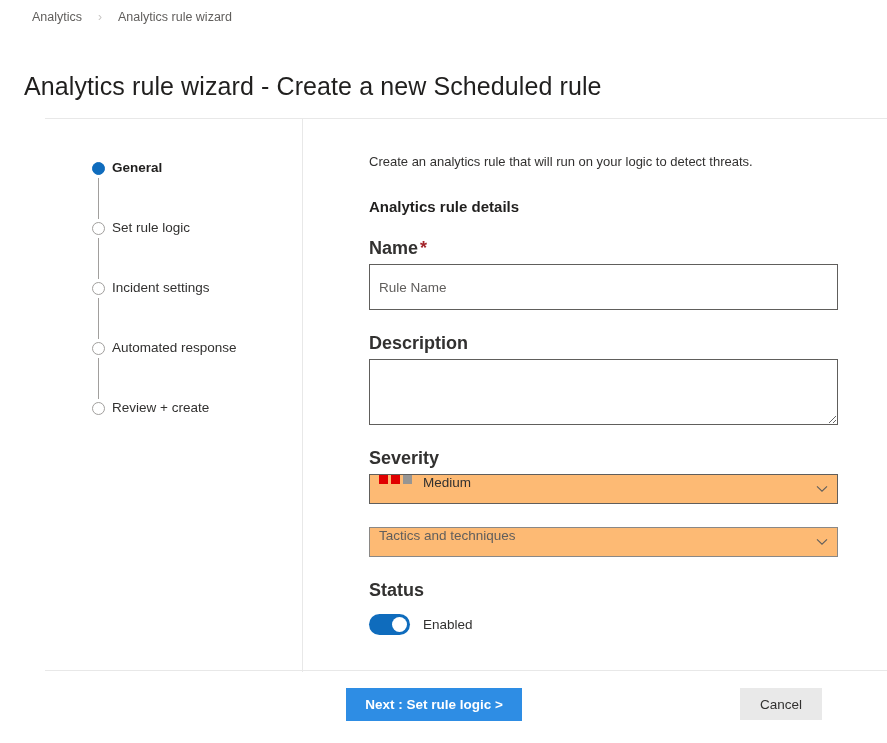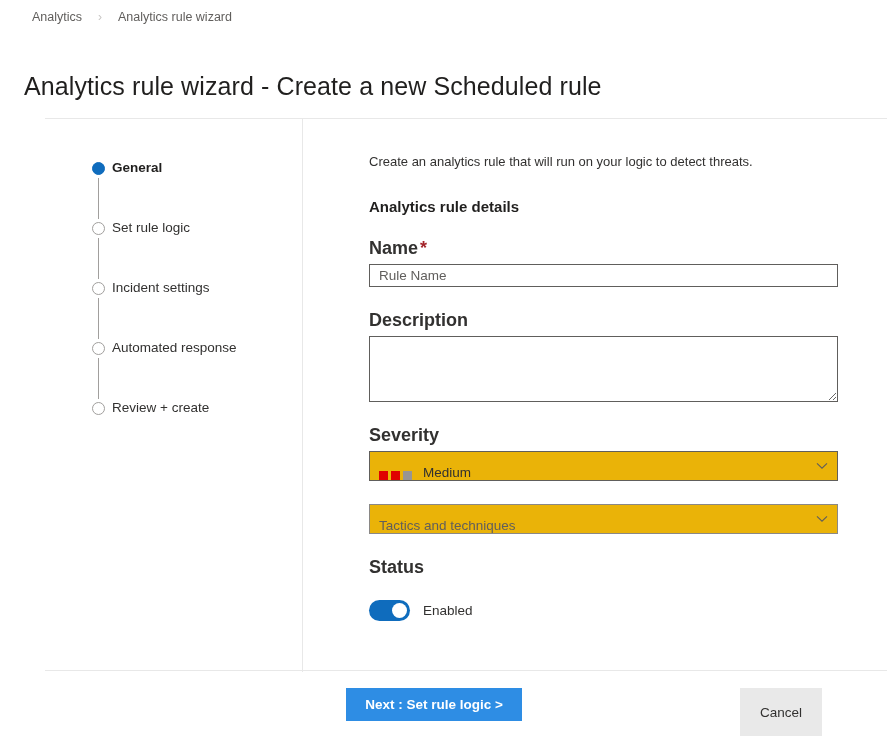--- a/index.html
+++ b/index.html
@@ -77,78 +77,78 @@
     margin: 27px 0 8px 0;
   }
   .field { margin-top: 23px; width: 469px; }
   .field-label {
     font-size: 18px; font-weight: 700; color: #323130;
     margin-bottom: 5px; display: block;
   }
   .req { color: #a4262c; font-weight: 700; margin-left: 2px; }
 
   .text-input {
-    width: 469px; height: 23px;
+    width: 469px; height: 46px;
     border: 1px solid #605e5c; background: #fff;
     font-family: "Liberation Sans", sans-serif;
     font-size: 13.5px; color: #323130;
     padding: 0 9px; outline: none; border-radius: 0;
   }
   .text-input::placeholder { color: #605e5c; opacity: 1; }
 
   .textarea {
     width: 469px; height: 66px;
     border: 1px solid #605e5c; background: #fff;
     font-family: "Liberation Sans", sans-serif;
     font-size: 13.5px; color: #323130;
     padding: 6px 9px; outline: none; resize: vertical;
     display: block; border-radius: 0;
   }
 
   
   .select {
     position: relative; width: 469px; height: 30px;
-    border: 1px solid #605e5c; background: #eab308;
-    display: flex; align-items: flex-end; padding: 0 9px;
+    border: 1px solid #605e5c; background: #fdba74;
+    display: flex; align-items: flex-start; padding: 0 9px;
     cursor: pointer;
   }
   .select.muted { border-color: #8a8886; }
   .select-text { font-size: 13.5px; color: #323130; }
   .select.muted .select-text { color: #605e5c; }
   .sev-squares { display: flex; gap: 3px; margin-right: 11px; }
   .sq { width: 9px; height: 9px; display: block; }
   .chev {
     position: absolute; right: 9px; top: 50%;
     transform: translateY(-50%); line-height: 0;
   }
   .field-gap { }
 
   
-  .toggle-row { display: flex; align-items: center; margin-top: 22px; }
+  .toggle-row { display: flex; align-items: center; margin-top: 13px; }
   .toggle {
     width: 41px; height: 21px; border-radius: 11px;
     background: #0f6cbd; position: relative; cursor: pointer; flex: 0 0 auto;
   }
   .knob {
     position: absolute; right: 3px; top: 3px;
     width: 15px; height: 15px; border-radius: 50%; background: #fff;
   }
   .toggle-text { margin-left: 13px; font-size: 13.5px; color: #323130; }
 
   
   .btn-primary {
     position: absolute; left: 346px; top: 688px;
     width: 176px; height: 33px;
     background: #2e8de4; color: #fff; border: none;
     font-family: "Liberation Sans", sans-serif;
     font-size: 13.5px; font-weight: 700; cursor: pointer;
   }
   .btn-secondary {
     position: absolute; left: 740px; top: 688px;
-    width: 82px; height: 48px;
+    width: 82px; height: 32px;
     background: #e9e9e9; color: #323130; border: none;
     font-family: "Liberation Sans", sans-serif;
     font-size: 13.5px; cursor: pointer;
   }
 </style>
 </head>
 <body>
 
 <div class="page">
 

